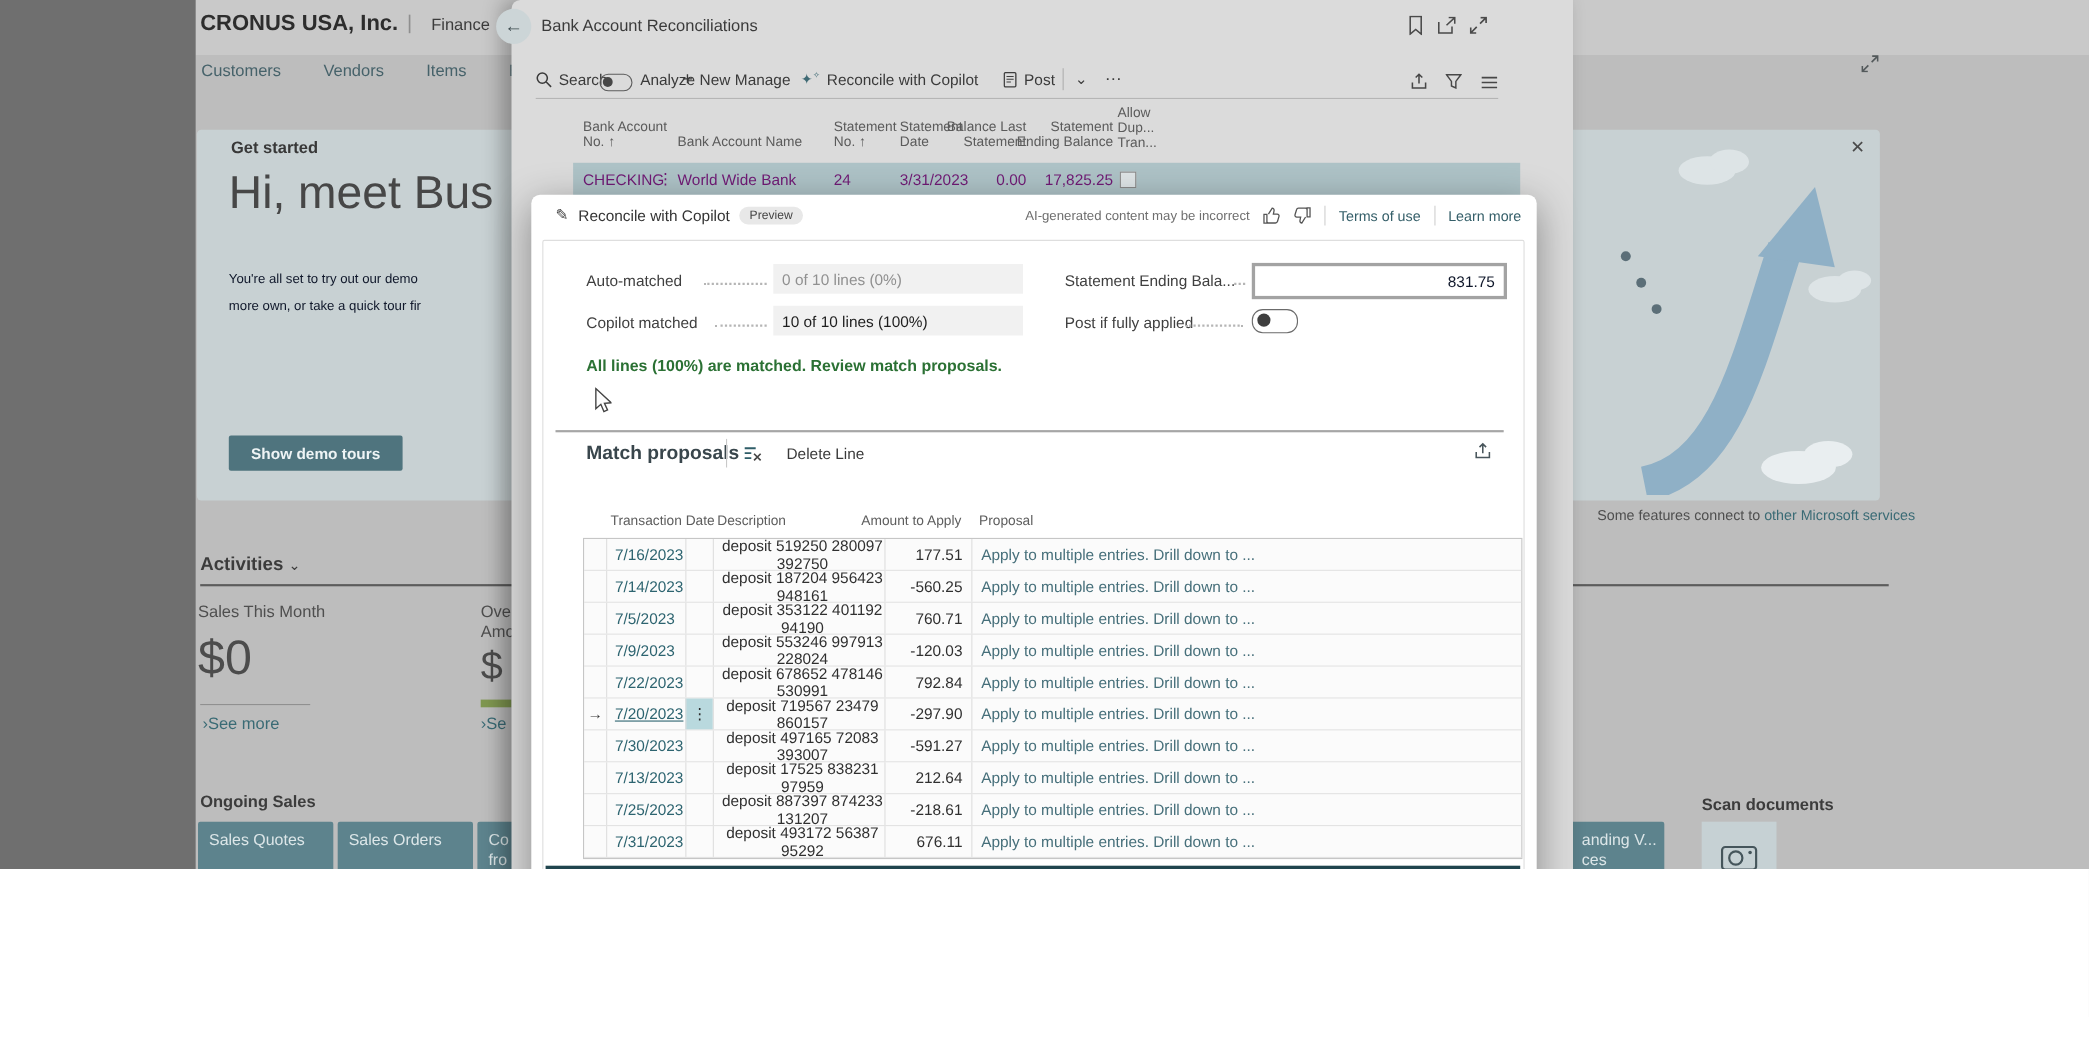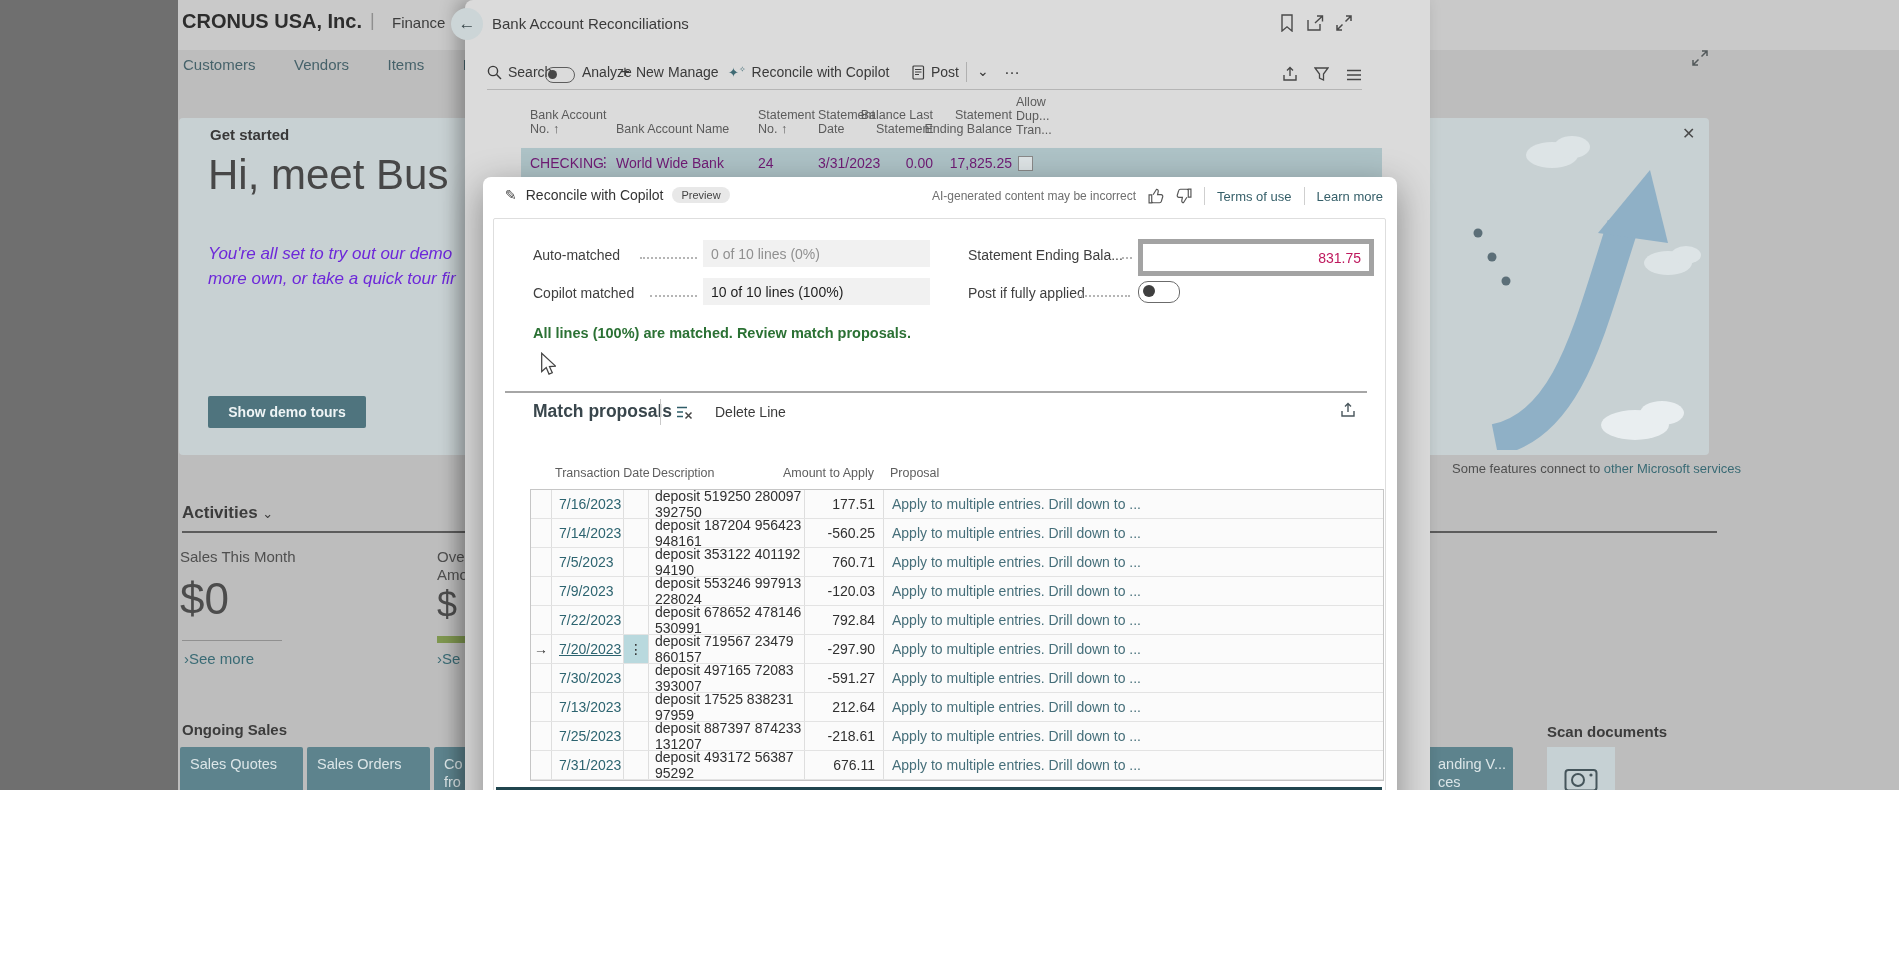--- a/index.html
+++ b/index.html
@@ -9,21 +9,21 @@
   .nowrap{white-space:nowrap;}
   
   .left-strip{background:#6f6f6f;}
   .rc-top{background:#c9c9c9;}
   .rc-body{background:#bdbdbd;}
   .company{font-size:20px;font-weight:bold;color:#2d2d2d;}
   .rc-nav a{color:#46626a;font-size:15px;text-decoration:none;margin-right:34px;}
   .banner{background:#c8d1d3;border-radius:4px;}
   .kicker{font-size:15px;font-weight:bold;color:#383838;}
   .bigtitle{font-size:42px;color:#474747;}
-  .ital{font-size:17px;font-style:italic;color:#6d28d9;line-height:25px;}
+  .ital{font-size:12px;color:#0f172a;line-height:25px;}
   .cta{background:#4f747e;color:#eef4f5;font-size:14px;font-weight:bold;border:none;border-radius:2px;width:158px;height:32px;cursor:pointer;}
   .sechead{font-size:17px;font-weight:bold;color:#3c3c3c;}
   .kpilabel{font-size:15px;color:#4f4f4f;}
   .kpival{font-size:44px;color:#4c4c4c;}
   .tlink{color:#3a6b75;font-size:15px;text-decoration:none;}
   .tile{background:#5d838d;border-radius:2px;color:#dce6e8;}
   .tile .tlab{font-size:14.5px;line-height:18px;}
   .tile .tval{font-size:46px;color:#ccdade;}
   .tile .thl{position:absolute;left:10px;top:100px;width:100px;height:1px;background:rgba(255,255,255,.45);}
   .tile .tchev{position:absolute;left:10px;top:104px;font-size:14px;}
@@ -42,29 +42,29 @@
   .dialog{background:#fff;border-radius:8px;box-shadow:0 10px 36px rgba(0,0,0,.38);}
   .dlgtitle{font-size:14px;color:#333;}
   .badge{background:#e8e8e8;border-radius:9px;font-size:11px;color:#444;padding:2px 9px;}
   .ainote{font-size:12px;color:#6f6f6f;}
   .dlglink{font-size:13px;color:#355f69;text-decoration:none;}
   .vsep{width:1px;height:18px;background:#cfcfcf;}
   .cbox{border:1px solid #dedede;border-radius:2px;}
   .flabel{font-size:14px;color:#3f3f3f;}
   .dots{border-bottom:2px dotted #b5b5b5;height:1px;}
   .valbox{background:#f1f1f1;font-size:14px;display:flex;align-items:center;padding:0 8px;}
-  .inputbox{background:#fff;border:5px solid #a3a3a3;font-size:14px;color:#be185d;
+  .inputbox{background:#fff;border:3px solid #a3a3a3;font-size:14px;color:#0f172a;
     display:flex;align-items:center;justify-content:flex-end;padding:0 8px;}
   .toggle{width:40px;height:20px;border:1px solid #6b6b6b;border-radius:10px;position:relative;background:#fff;cursor:pointer;}
   .toggle .knob{position:absolute;left:4px;top:3px;width:12px;height:12px;border-radius:50%;background:#3f3f3f;}
   .greenmsg{font-size:14.5px;font-weight:bold;color:#2b7134;}
   .mptitle{font-size:17.5px;font-weight:bold;color:#39464c;}
   .act{font-size:14px;color:#3a3a3a;display:flex;align-items:center;gap:22px;cursor:pointer;}
   .thead{font-size:12.5px;color:#5e5e5e;}
-  .tbody{border:1px solid #c6c6c6;background:#fbfbfb;}
+  .tbody{border:1px solid #c6c6c6;background:#fbfbfb;text-align:center;}
   .prow{display:grid;grid-template-columns:20px 72px 25px 156px 79px 1fr;height:28px;border-bottom:1px solid #e3e3e3;}
   .prow>div{border-left:1px solid #dedede;display:flex;align-items:center;font-size:14px;overflow:hidden;}
   .prow>div:first-child{border-left:none;}
   .c-sel{justify-content:center;color:#333;}
   .c-date{padding-left:7px;color:#2d6470;}
   .c-mini{justify-content:center;color:#2c2c2c;}
   .c-desc{padding-left:6px;color:#303030;}
   .c-amt{justify-content:flex-end;padding-right:8px;color:#303030;padding-left:40px;}
   .c-prop{padding-left:8px;color:#466f7a;white-space:nowrap;}
   .selarrow,.minidots{visibility:hidden;}

